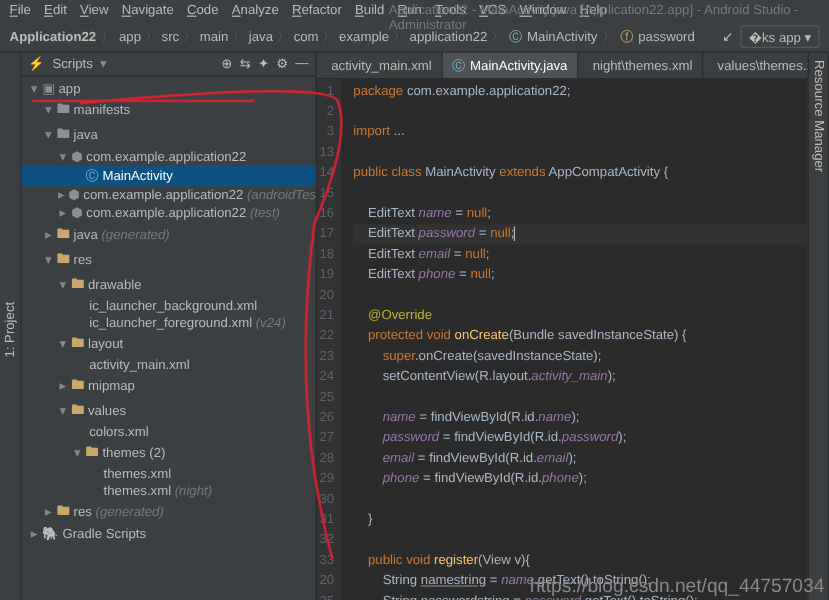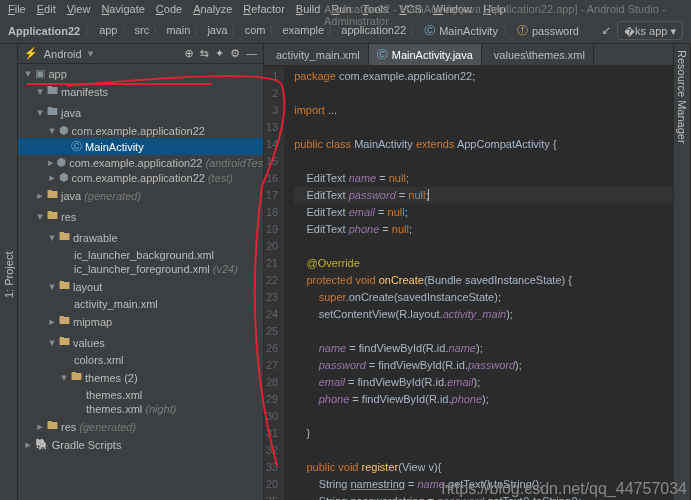--- a/index.html
+++ b/index.html
@@ -84,21 +84,21 @@
 
 <div class="main">
   <div class="sidebar" id="left-strip">
       <div class="sidebar-tab">1: Project</div>
       <div class="sidebar-tab">2: Structure</div>
     </div>
 
   <div class="tree-panel">
     <div class="tree-header">
       <span class="bolt">⚡</span>
-      <span>Android</span>
+      <span>Scripts</span>
         <span style="color:#888">▾</span>
       <span style="margin-left:auto;display:flex;gap:6px">
         <span>⊕</span>
         <span>⇆</span>
         <span>✦</span>
         <span>⚙</span>
         <span>—</span>
       </span>
     </div>
     <div class="tree" id="tree">
@@ -223,20 +223,24 @@
 
   <div class="editor">
     <div class="tabs" id="tabs">
         <div class="tab">
           <span style="color:#c9a86a"></span>
           <span>activity_main.xml</span>
         </div>
         <div class="tab active">
           <span style="color:#6fb3d2">Ⓒ</span>
           <span>MainActivity.java</span>
+        </div>
+        <div class="tab">
+          <span style="color:#c9a86a"></span>
+          <span>night\themes.xml</span>
         </div>
         <div class="tab">
           <span style="color:#c9a86a"></span>
           <span>values\themes.xml</span>
         </div>
       </div>
     <div class="code-area">
       <div class="gutter" id="gutter">
           <div>1</div>
           <div>2</div>

